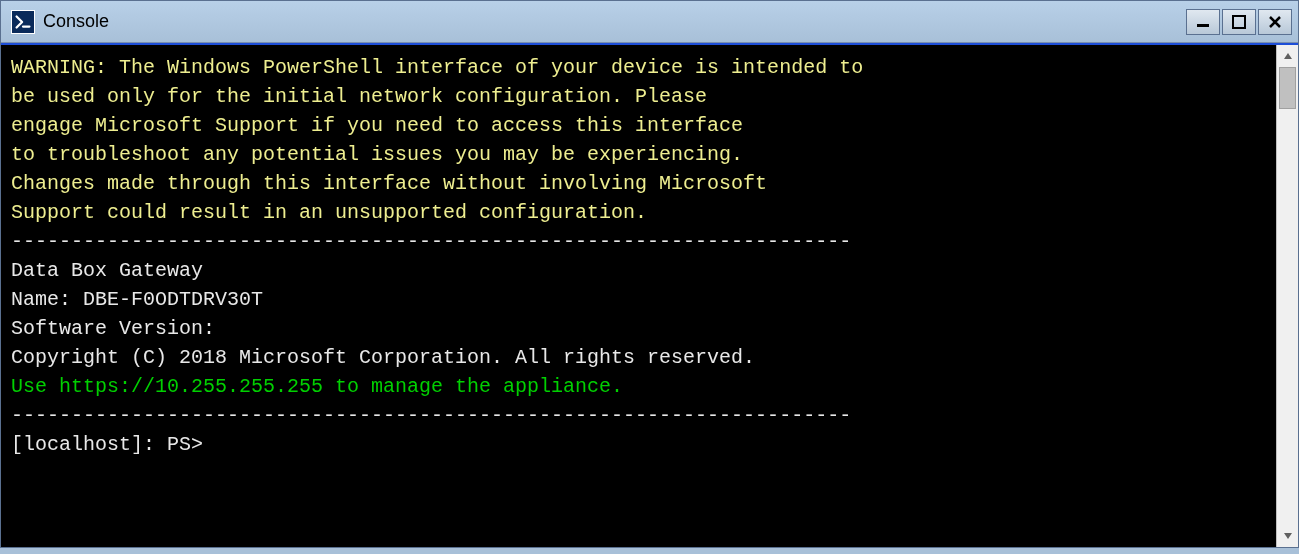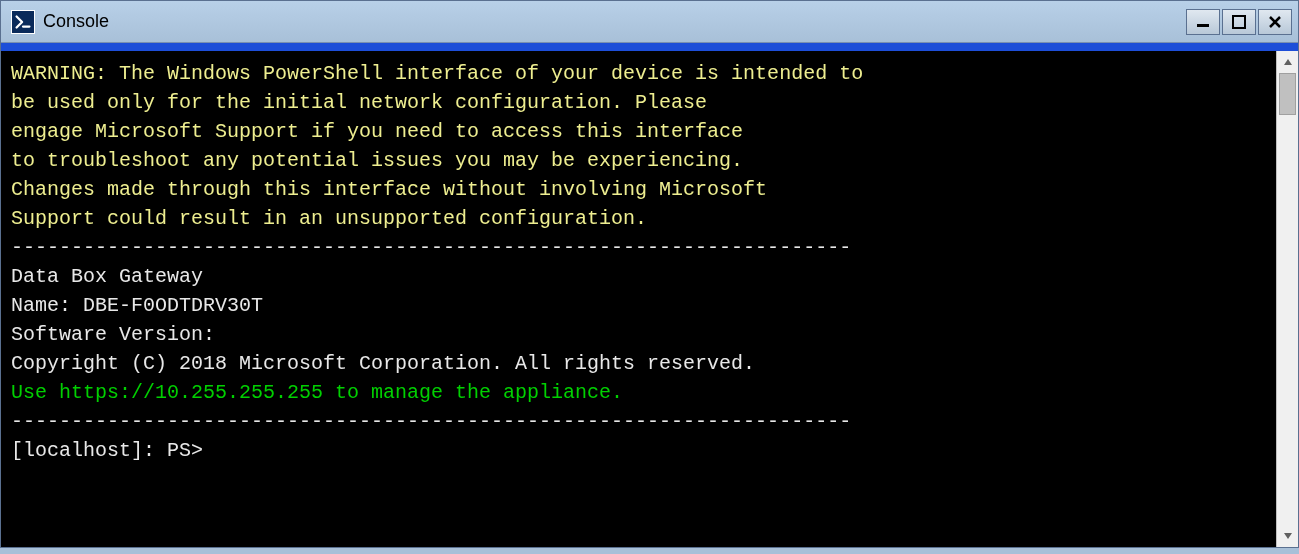--- a/index.html
+++ b/index.html
@@ -65,21 +65,21 @@
       cursor: pointer;
       font-family: Arial, sans-serif;
       font-size: 16px;
       font-weight: bold;
       color: #000;
     }
     .console-body {
       flex: 1;
       display: flex;
       background: #f97316;
-      border-top: 8px solid #1d4ed8;
+      border-top: 2px solid #1d4ed8;
       overflow: hidden;
     }
     .console-content {
       flex: 1;
       background: #000;
       padding: 8px 10px;
       font-family: Consolas, 'Courier New', monospace;
       font-size: 20px;
       line-height: 1.45;
       overflow: hidden;

